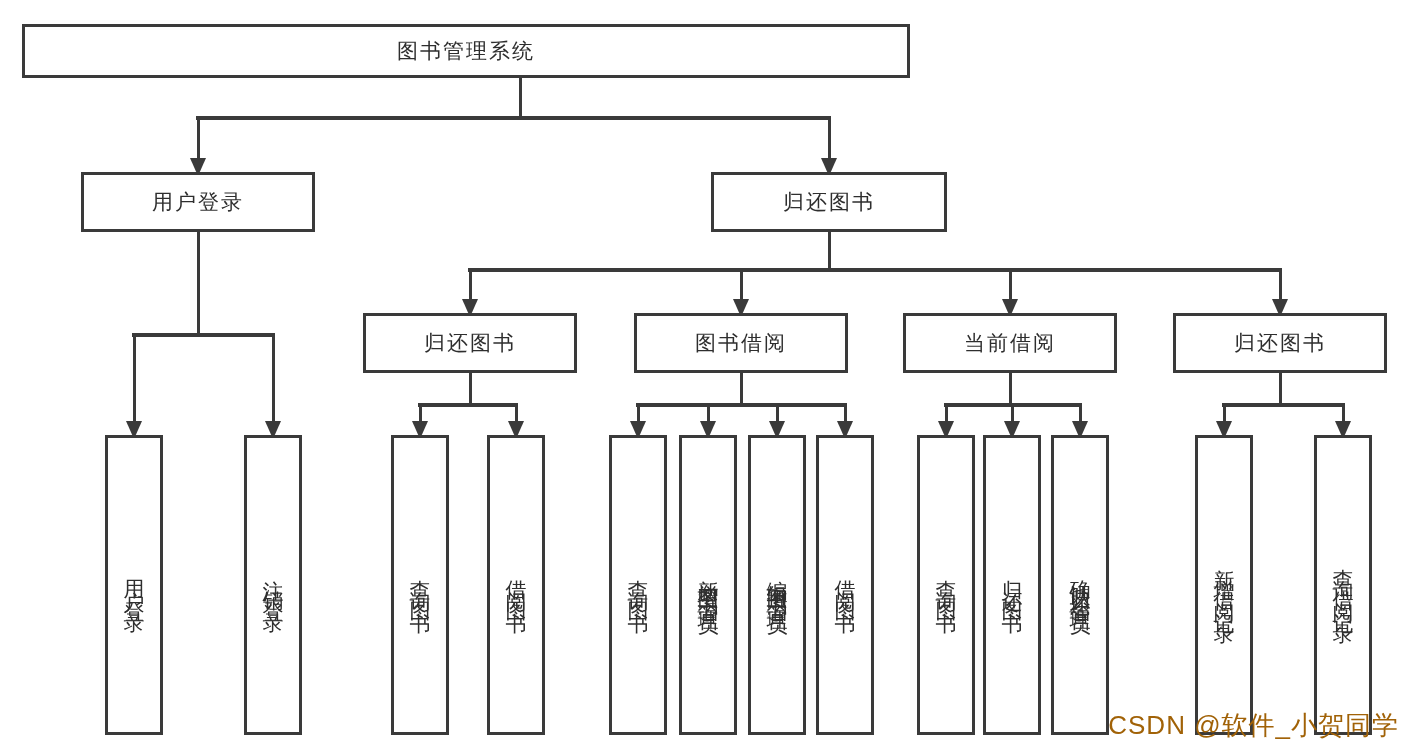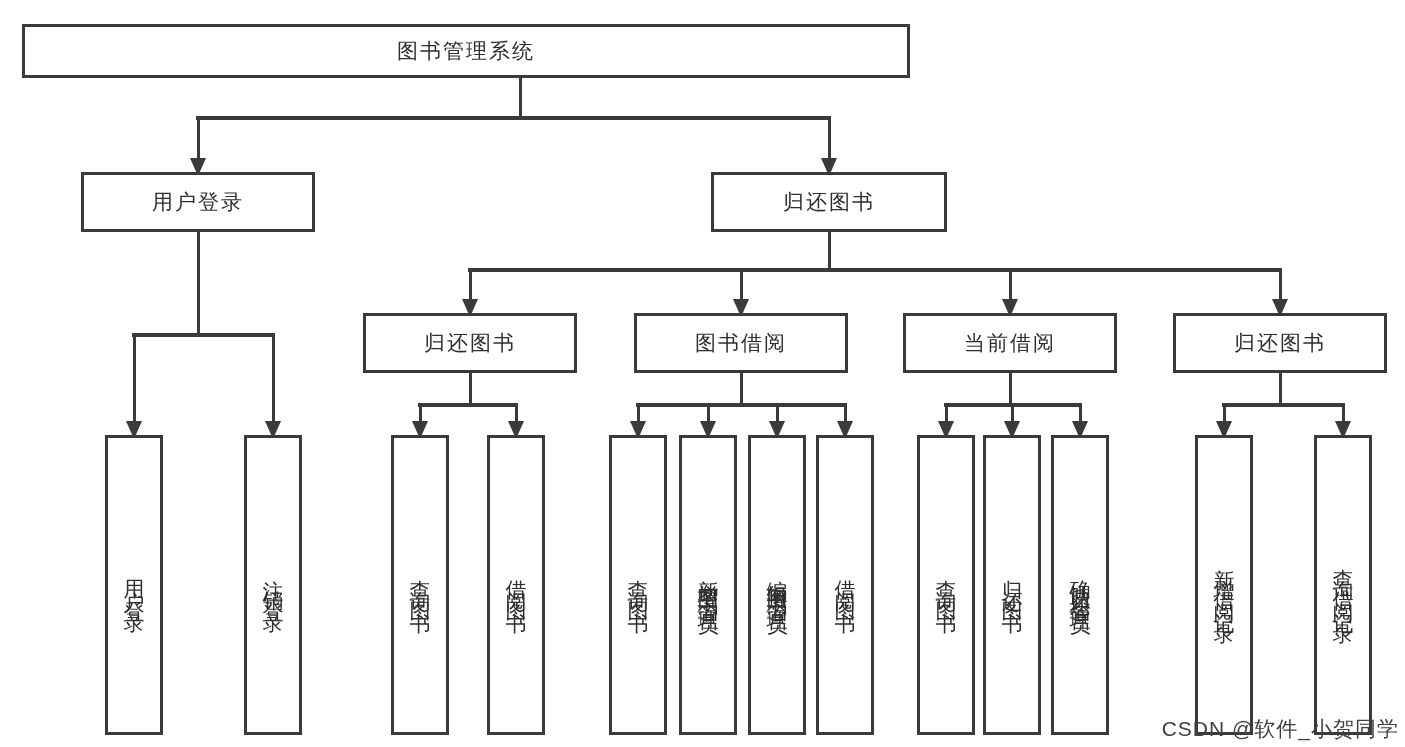--- a/index.html
+++ b/index.html
@@ -16,21 +16,21 @@
     writing-mode:vertical-rl;text-orientation:mixed;white-space:nowrap;
   }
   .line{position:absolute;background:#3a3a3a;}
   .arrow{
     position:absolute;width:0;height:0;
     border-left:8px solid transparent;border-right:8px solid transparent;
     border-top:18px solid #3a3a3a;
   }
   .watermark{
     position:absolute;right:6px;bottom:4px;z-index:5;
-    color:#404040;font-size:21px;letter-spacing:1px;white-space:nowrap;text-align:center;
+    color:#a16207;font-size:26px;letter-spacing:1px;white-space:nowrap;text-align:center;
   }
 </style>
 </head>
 <body>
 
 <div id="stage" style="background: rgb(255, 255, 255);">
   <div class="watermark">CSDN @软件_小贺同学</div>
 <div class="line" style="left: 518.5px; top: 68px; width: 3px; height: 50px; background: rgb(58, 58, 58);"></div>
     <div class="line" style="left: 196px; top: 116px; width: 635px; height: 4px; background: rgb(58, 58, 58);"></div>
     <div class="line" style="left: 196.5px; top: 118px; width: 3px; height: 42px; background: rgb(58, 58, 58);"></div>

